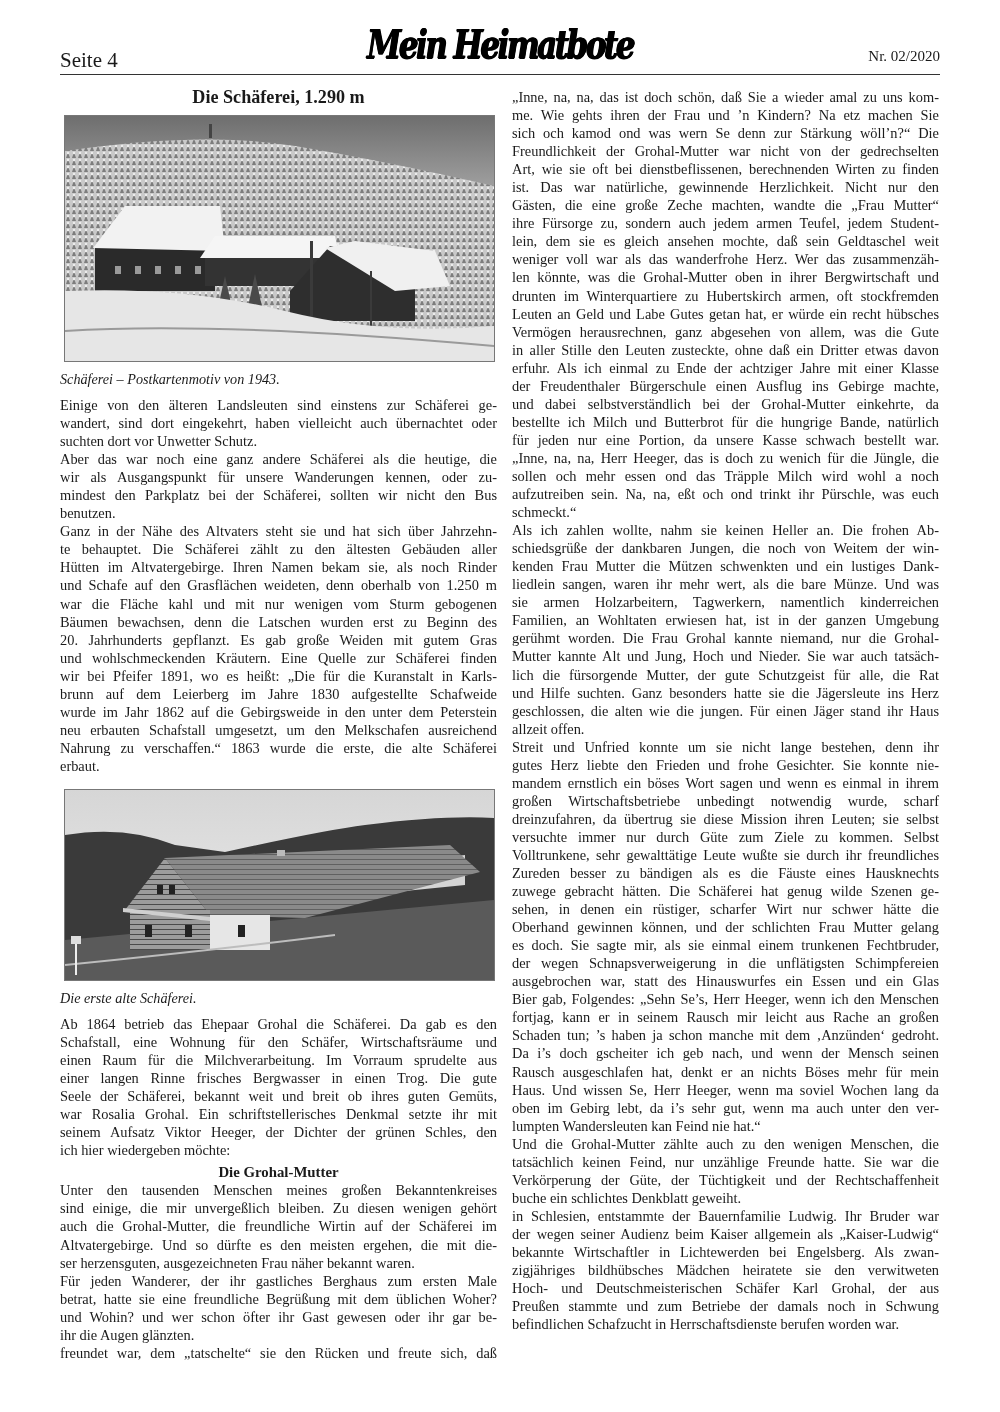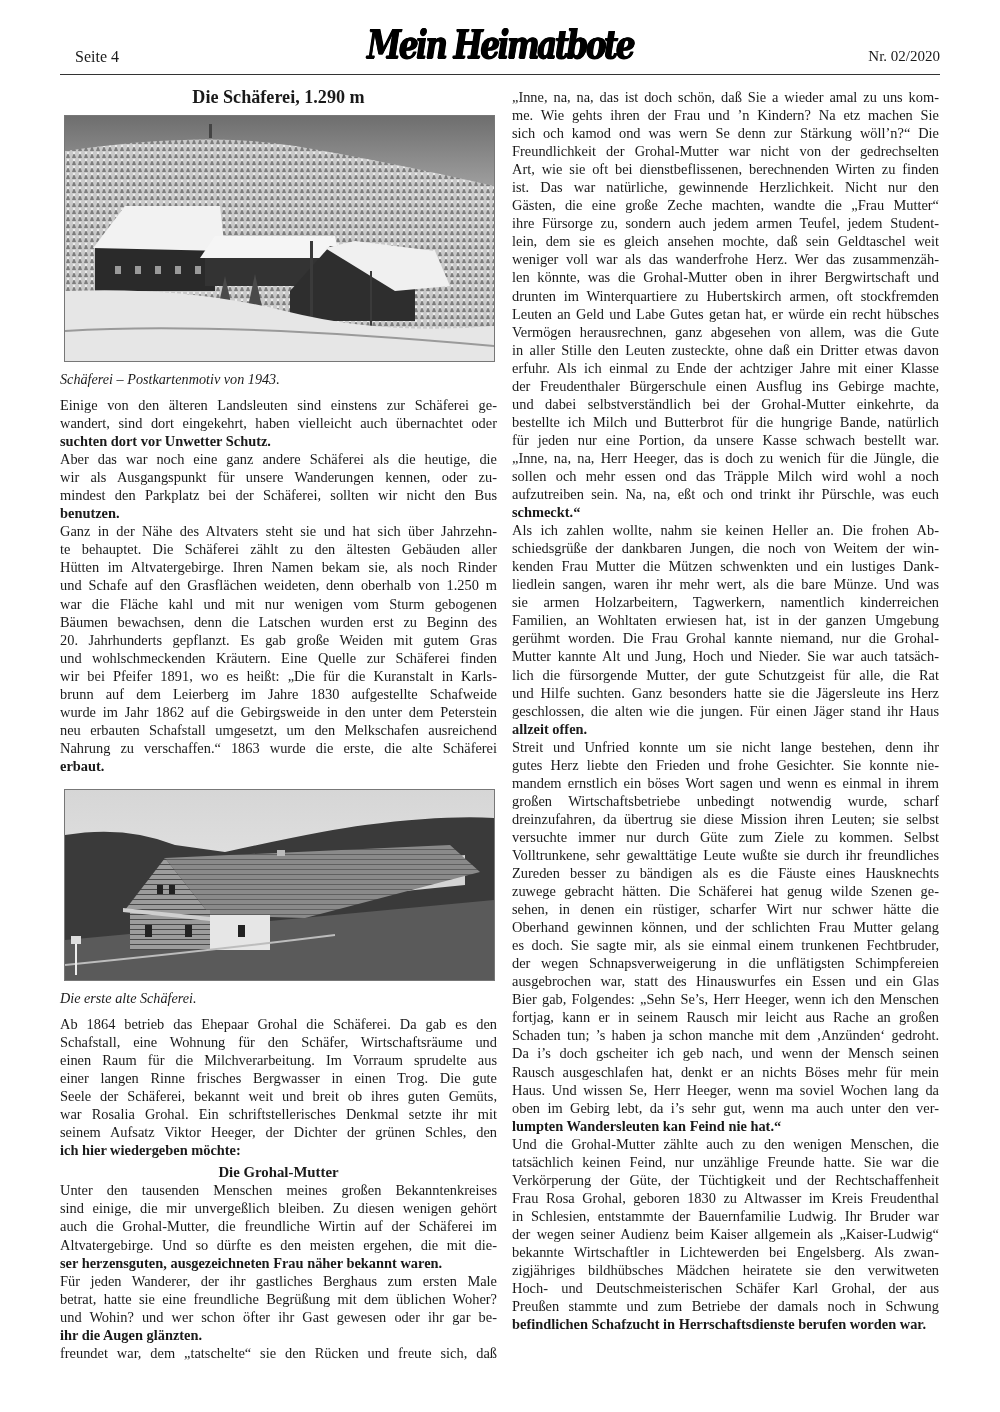--- a/index.html
+++ b/index.html
@@ -1,21 +1,21 @@
 <!DOCTYPE html>
 <html><head>
   <meta charset="utf-8">
   <style>
     html, body { margin: 0; padding: 0; background: #ffffff; }
     body {
       width: 1000px; height: 1412px; position: relative; overflow: hidden;
       font-family: "Liberation Serif", "DejaVu Serif", serif; color: #1a1a1a;
     }
     .masthead { position: absolute; left: 60px; top: 30px; width: 880px; height: 44px; }
-    .page-label { position: absolute; left: 15px; top: 18px; font-size: 16px; }
+    .page-label { position: absolute; left: 0; top: 18px; font-size: 21px; }
     .issue-label { position: absolute; right: 0; top: 18px; font-size: 15px; }
     .logo {
       position: absolute; left: 50%; top: -4px; transform: translateX(-50%) scaleY(1.25);
       font-family: "DejaVu Serif", serif; font-weight: 900; font-style: italic;
       font-size: 31px; letter-spacing: -2.5px; color: #000; white-space: nowrap;
       text-shadow: 0.6px 0 0 #000, -0.6px 0 0 #000, 0 0.6px 0 #000;
     }
     .rule { position: absolute; left: 60px; top: 74px; width: 880px; height: 0; border-top: 1.6px solid #333; }
 
     .col { position: absolute; top: 86px; }
@@ -29,21 +29,21 @@
     .photo { position: relative; width: 429px; border: 1px solid #777; overflow: hidden; }
     .photo-1 { height: 245px; margin-left: 4px; }
     .photo-2 { height: 190px; margin-left: 4px; margin-top: 14px; }
     .caption { font-style: italic; font-size: 14.2px; margin: 8px 0 8px 0; line-height: 18px; }
 
     .para { margin: 0; }
     .line {
       display: block; font-size: 14.4px; line-height: 18.05px; height: 18.05px;
       text-align: justify; text-align-last: justify; white-space: nowrap; overflow: visible;
     }
-    .line.last { text-align-last: left; font-weight: bold; }
+    .line.last { text-align-last: left; }
     .subhead { text-align: center; font-weight: bold; font-size: 14.8px; line-height: 18px; margin-top: 4px; }
     .col-right .line { line-height: 18.05px; height: 18.05px; }
 
     svg { display: block; }
   </style>
 </head>
 <body>
 
 <div class="masthead">
   <span class="page-label">Seite 4</span>
@@ -265,23 +265,23 @@
         <span class="line">Da i’s doch gscheiter ich geb nach, und wenn der Mensch seinen</span>
         <span class="line">Rausch ausgeschlafen hat, denkt er an nichts Böses mehr für mein</span>
         <span class="line">Haus. Und wissen Se, Herr Heeger, wenn ma soviel Wochen lang da</span>
         <span class="line">oben im Gebirg lebt, da i’s sehr gut, wenn ma auch unter den ver-</span>
         <span class="line last">lumpten Wandersleuten kan Feind nie hat.“</span>
       </div>
       <div class="para">
         <span class="line">Und die Grohal-Mutter zählte auch zu den wenigen Menschen, die</span>
         <span class="line">tatsächlich keinen Feind, nur unzählige Freunde hatte. Sie war die</span>
         <span class="line">Verkörperung der Güte, der Tüchtigkeit und der Rechtschaffenheit</span>
-      </div>
-      <div class="para">
-        <span class="line">Frau Rosa Grohal, geboren 1830 zu Altwasser im Kreis Freudenthal</span>
+        <span class="line last">buche ein schlichtes Denkblatt geweiht.</span>
+      </div>
+      <div class="para">
         <span class="line">in Schlesien, entstammte der Bauernfamilie Ludwig. Ihr Bruder war</span>
         <span class="line">der wegen seiner Audienz beim Kaiser allgemein als „Kaiser-Ludwig“</span>
         <span class="line">bekannte Wirtschaftler in Lichtewerden bei Engelsberg. Als zwan-</span>
         <span class="line">zigjähriges bildhübsches Mädchen heiratete sie den verwitweten</span>
         <span class="line">Hoch- und Deutschmeisterischen Schäfer Karl Grohal, der aus</span>
         <span class="line">Preußen stammte und zum Betriebe der damals noch in Schwung</span>
         <span class="line last">befindlichen Schafzucht in Herrschaftsdienste berufen worden war.</span>
       </div>
     </div>
 </div>

